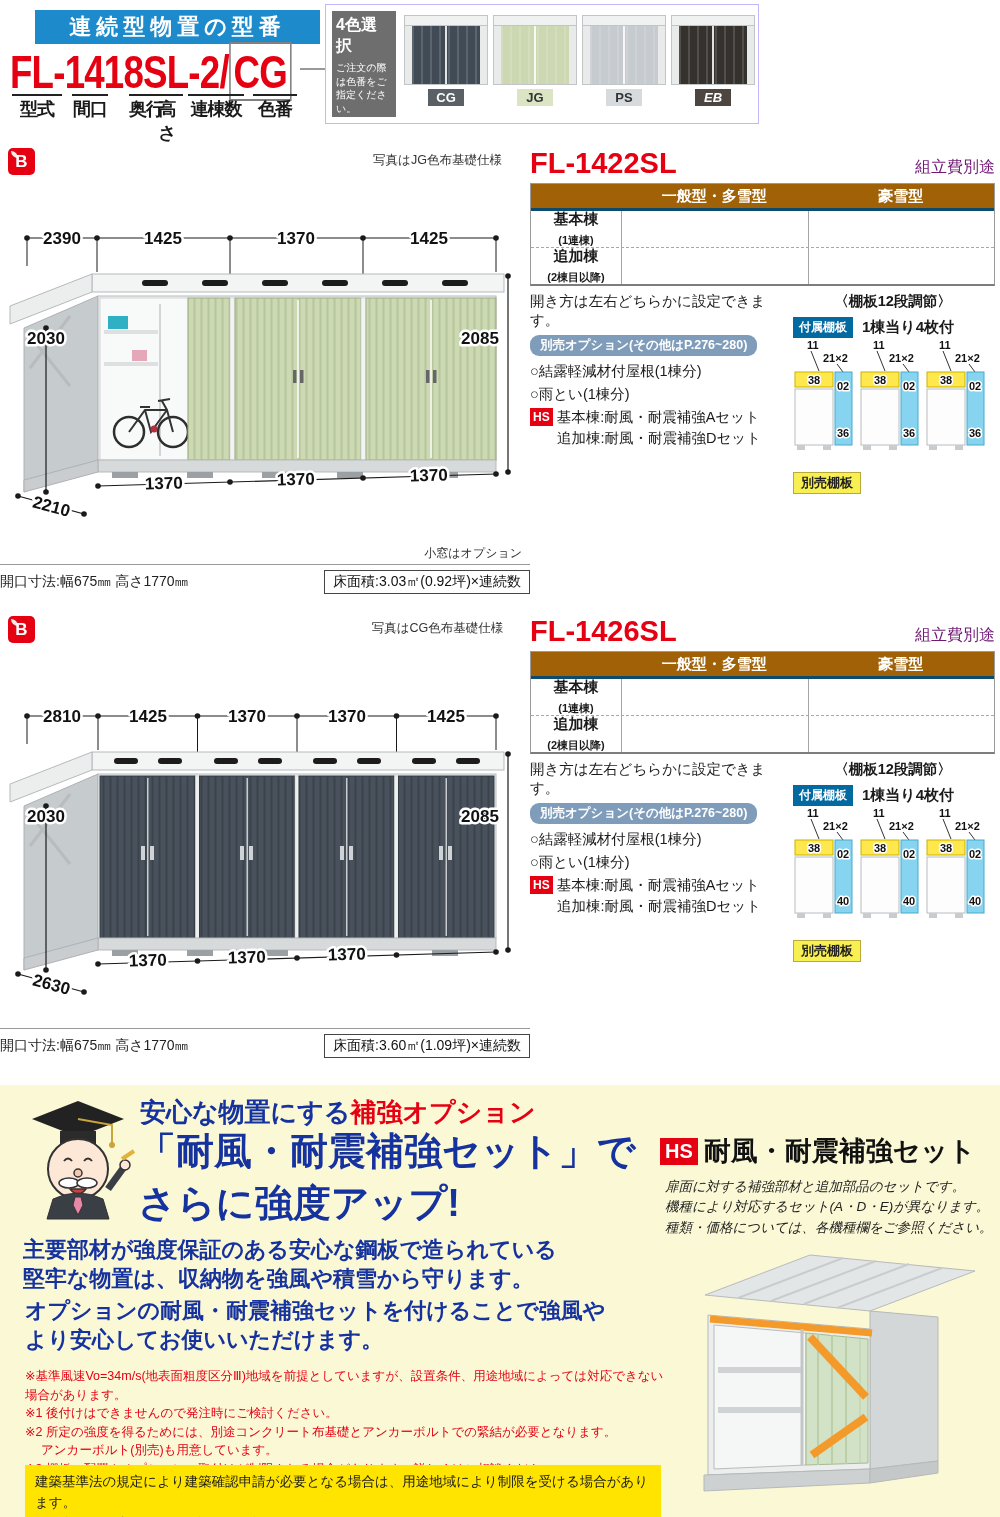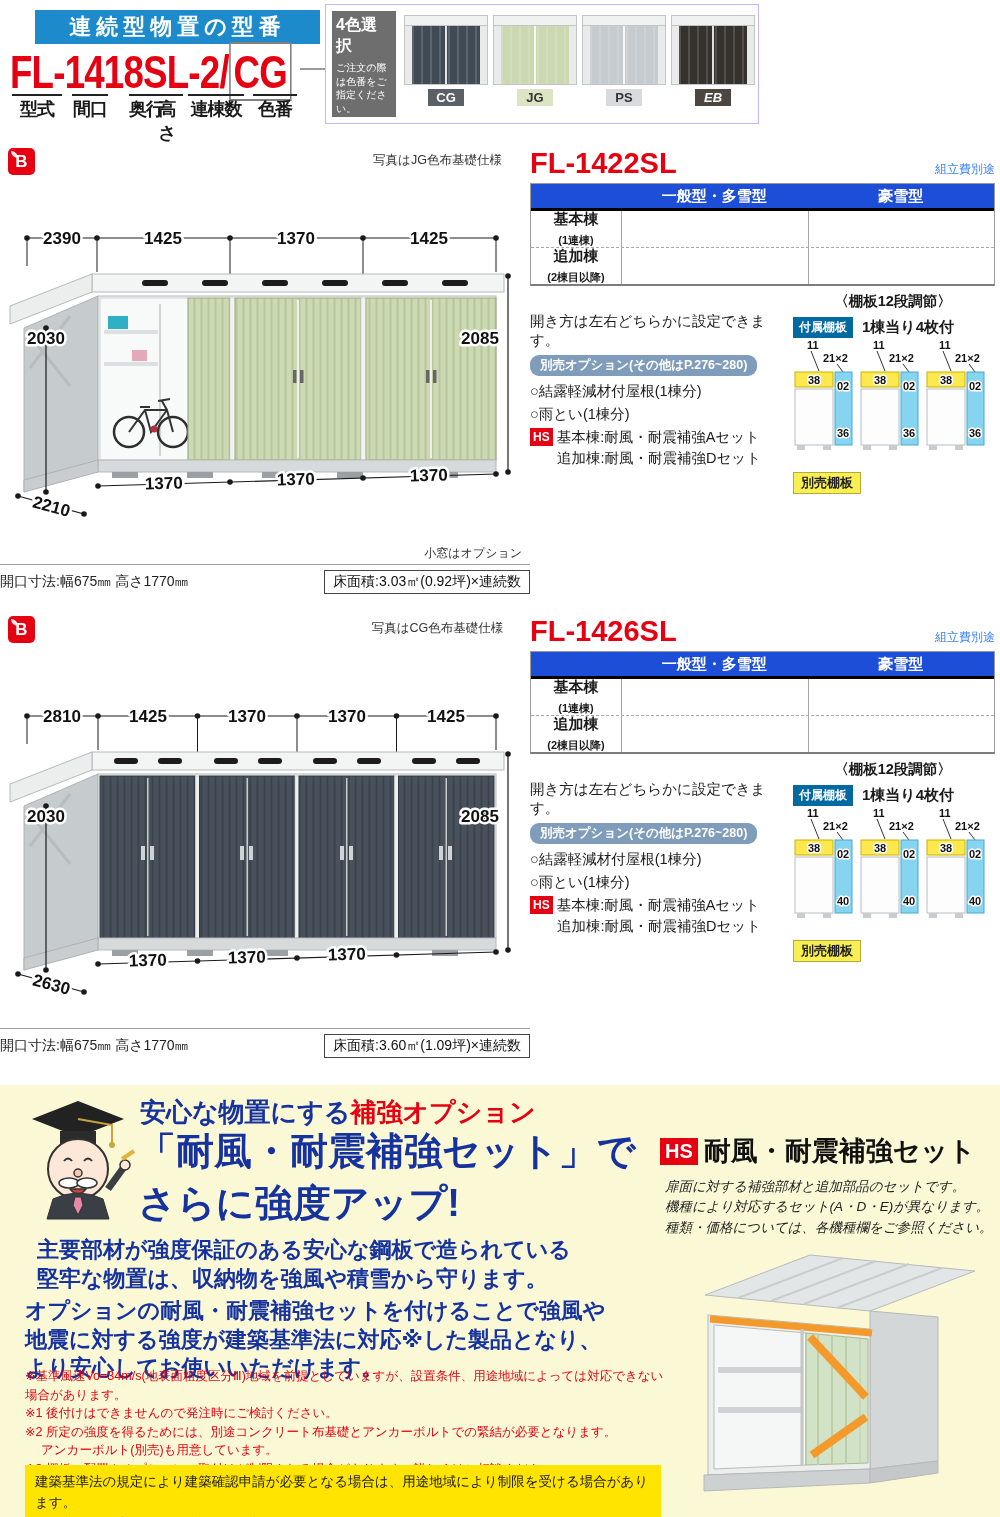--- a/index.html
+++ b/index.html
@@ -39,34 +39,34 @@
           color:#fff;font-weight:bold;font-size:17px;display:flex;align-items:center;justify-content:center;}
   .b-leaf{position:absolute;left:3px;top:3px;width:7px;height:7px;background:#fff;border-radius:0 100% 0 100%;opacity:.9;}
   .photo-note{position:absolute;left:345px;top:12px;width:185px;font-size:12.5px;color:#333;text-align:center;}
   .shed-svg{position:absolute;left:2px;}
   .dt{font-weight:bold;font-size:17px;fill:#111;paint-order:stroke;stroke:#fff;stroke-width:5px;stroke-linejoin:round;}
   .dts{font-weight:bold;font-size:11px;fill:#111;paint-order:stroke;stroke:#fff;stroke-width:3px;stroke-linejoin:round;}
 
   .rcol{position:absolute;left:530px;top:6px;width:465px;}
   .title-row{display:flex;justify-content:space-between;align-items:flex-end;height:34px;}
   .sec-title{font-size:29px;font-weight:800;color:#e50012;letter-spacing:0;}
-  .assembly{font-size:12px;color:#3b82f6;padding-bottom:2px;}
+  .assembly{font-size:16px;color:#701a75;padding-bottom:2px;}
   .ptable{border:1px solid #9a9a9a;border-bottom:2px solid #7d7d7d;margin-top:3px;}
-  .hrow{display:flex;background:#1d4ed8;border-bottom:3px solid #000000;height:24px;justify-content:flex-end;}
+  .hrow{display:flex;background:#a16207;border-bottom:3px solid #0c4a6e;height:24px;justify-content:flex-end;}
   .hcell{color:#fff;font-size:15px;font-weight:bold;display:flex;align-items:center;justify-content:center;}
   .lcol{width:90px;} .vcol{flex:1;}
   .brow{display:flex;height:36px;background:#fff;}
   .brow.second{border-top:1px dashed #a8a8a8;}
   .lcell{width:90px;display:flex;flex-direction:column;align-items:center;justify-content:space-between;line-height:1.05;}
   .lcell .main{font-size:15px;font-weight:bold;}
   .lcell .sub{font-size:11px;font-weight:bold;}
   .vcell{flex:1;border-left:1px solid #a5a5a5;}
   .below{position:relative;height:235px;margin-top:6px;}
   .opts{position:absolute;left:0;top:0;width:260px;}
-  .open-note{font-size:14.5px;margin-bottom:5px;margin-top:20px;}
+  .open-note{font-size:14.5px;margin-bottom:5px;}
   .opt-badge{display:inline-block;background:#7f9dba;color:#fff;font-size:12.5px;font-weight:bold;
              padding:2px 10px;border-radius:9px;margin-bottom:5px;}
   .opt-line{font-size:14.5px;line-height:1.4;margin-bottom:3px;}
   .hs-row{display:flex;align-items:flex-start;font-size:14.5px;line-height:1.35;margin-top:2px;}
   .hs-badge{background:#e50012;color:#fff;font-size:12px;font-weight:bold;padding:1px 3px;margin-right:4px;flex:none;}
   .hs-indent{margin-left:27px;}
   .shelf{position:absolute;left:263px;top:0;width:200px;}
   .shelf-title{font-size:14.5px;font-weight:bold;text-align:center;}
   .shelf-badge-row{display:flex;align-items:center;margin-top:6px;}
   .shelf-badge{background:#0369a1;color:#fff;font-size:12px;font-weight:bold;padding:2px 6px;margin-right:9px;}
@@ -79,21 +79,21 @@
   .sb-row{display:flex;justify-content:space-between;align-items:center;padding-top:5px;}
   .opening{font-size:14px;color:#222;}
   .floor-box{border:1.5px solid #444;font-size:14px;padding:2px 8px;color:#111;}
 
   
   .footer{position:absolute;left:0;top:1085px;width:1000px;height:432px;background:#fbf8d6;}
   .mascot{position:absolute;left:20px;top:4px;}
   .fhead{position:absolute;left:140px;top:10px;font-size:26px;font-weight:bold;color:#15329e;}
   .fhead .red{color:#e50012;}
   .ftitle{position:absolute;left:138px;top:40px;font-size:38px;font-weight:800;color:#15329e;line-height:1.38;}
-  .fpara1{position:absolute;left:37px;top:150px;font-size:22px;font-weight:800;color:#15329e;line-height:1.32;}
+  .fpara1{position:absolute;left:23px;top:150px;font-size:22px;font-weight:800;color:#15329e;line-height:1.32;}
   .fpara2{position:absolute;left:25px;top:212px;font-size:22px;font-weight:700;color:#15329e;line-height:1.3;}
   .fnotes{position:absolute;left:25px;top:282px;width:640px;font-size:12.5px;color:#e50012;line-height:1.48;}
   .fnotes .indent{padding-left:16px;}
   .caution{position:absolute;left:25px;top:380px;width:616px;background:#ffe400;color:#1a1a1a;
            font-size:13.5px;line-height:1.55;padding:7px 10px;}
   .hs-title-row{position:absolute;left:660px;top:48px;display:flex;align-items:center;}
   .hs-badge-big{background:#e50012;color:#fff;font-size:20px;font-weight:bold;padding:2px 5px;margin-right:6px;}
   .hs-title{font-size:27px;font-weight:800;color:#111;}
   .hs-desc{position:absolute;left:665px;top:92px;width:330px;font-size:13.5px;color:#222;line-height:1.5;font-style:italic;}
   .hs-img{position:absolute;left:680px;top:152px;}
@@ -594,21 +594,20 @@
     <div class="ftitle">
       <div>「耐風・耐震補強セット」で</div>
       <div>さらに強度アップ!</div>
     </div>
     <div class="fpara1">
       <div>主要部材が強度保証のある安心な鋼板で造られている</div>
       <div>堅牢な物置は、収納物を強風や積雪から守ります。</div>
     </div>
     <div class="fpara2">
       <div>オプションの耐風・耐震補強セットを付けることで強風や</div>
-      <div>地震に対する強度が建築基準法に対応※した製品となり、</div>
       <div>より安心してお使いいただけます。</div>
     </div>
     <div class="fnotes">
       <div>※基準風速Vo=34m/s(地表面粗度区分Ⅲ)地域を前提としていますが、設置条件、用途地域によっては対応できない場合があります。</div>
       <div>※1 後付けはできませんので発注時にご検討ください。</div>
       <div>※2 所定の強度を得るためには、別途コンクリート布基礎とアンカーボルトでの緊結が必要となります。</div>
       <div class="indent">アンカーボルト(別売)も用意しています。</div>
       <div>※3 棚板の配置やオプションの取付けが制限される場合があります。詳しくはご相談ください。</div>
       <div>※4 扉の開き方を左右どちらかにそろえてください。</div>
     </div>

